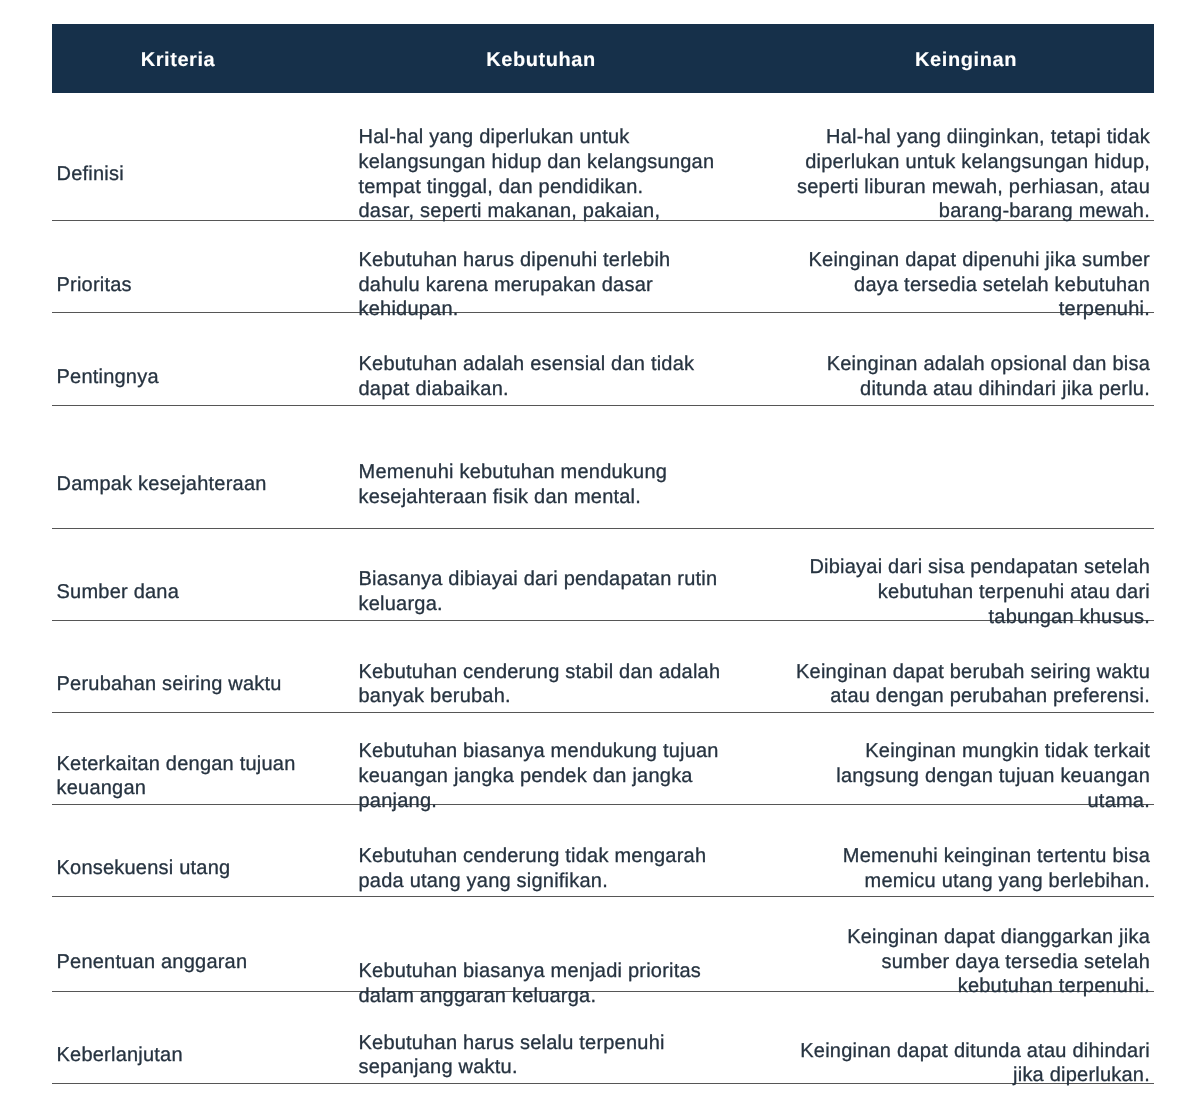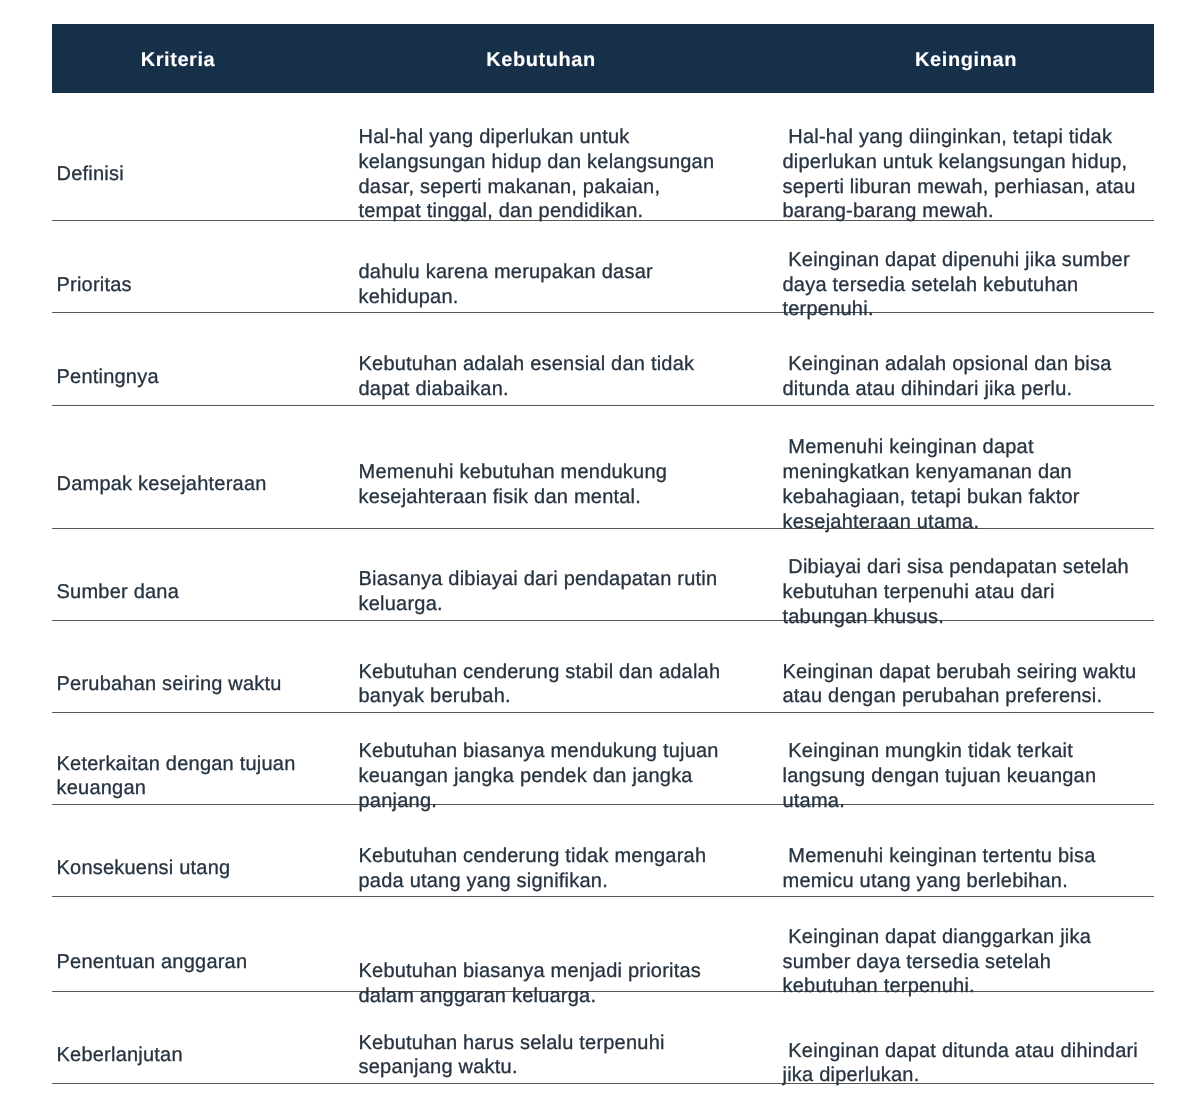--- a/index.html
+++ b/index.html
@@ -29,21 +29,21 @@
     line-height:24px;
     position:relative;
     top:1.5px;
     -webkit-text-stroke:0.12px #ffffff;
   }
   .hcol1{width:252px;}
   .hcol2{width:474px;}
   .hcol3{width:376px;}
   .col1{width:300px;}
   .col2{width:425px;}
-  .col3{width:377px;}
+  .col3{width:377px;text-align:right;}
   .row{display:flex;border-bottom:1.2px solid #565656;align-items:center;}
   .cell{
     will-change:opacity;
     position:relative;
     top:18px;
     color:#263340;
     font-size:20px;
     letter-spacing:0.22px;
     line-height:24.85px;
     white-space:pre;
@@ -60,37 +60,36 @@
 <div class="page">
   <div class="tbl" style="left: 52px; top: 24.4px; width: 1102px;">
     <div class="thead" id="thead" style="height: 68.4px; background: rgb(22, 48, 74);">
       <div class="th hcol1" style="width: 252px; color: rgb(255, 255, 255); -webkit-text-stroke-color: rgb(255, 255, 255);">Kriteria</div>
       <div class="th hcol2" style="width: 474px; color: rgb(255, 255, 255); -webkit-text-stroke-color: rgb(255, 255, 255);">Kebutuhan</div>
       <div class="th hcol3" style="width: 376px; color: rgb(255, 255, 255); -webkit-text-stroke-color: rgb(255, 255, 255);">Keinginan</div>
     </div>
     <div id="tbody">
         <div class="row" style="min-height: 128.6px; border-bottom-color: rgb(86, 86, 86);">
           <div class="cell c1 col1" style="width: 300px; color: rgb(38, 51, 64); -webkit-text-stroke-color: rgb(38, 51, 64);"><span class="ln">Definisi</span></div>
-          <div class="cell c2 col2" style="width: 425px; color: rgb(38, 51, 64); -webkit-text-stroke-color: rgb(38, 51, 64);"><span class="ln">Hal-hal yang diperlukan untuk</span><span class="ln">kelangsungan hidup dan kelangsungan</span><span class="ln">dasar, seperti makanan, pakaian,</span><span class="ln">tempat tinggal, dan pendidikan.</span></div>
+          <div class="cell c2 col2" style="width: 425px; color: rgb(38, 51, 64); -webkit-text-stroke-color: rgb(38, 51, 64);"><span class="ln">Hal-hal yang diperlukan untuk</span><span class="ln">kelangsungan hidup dan kelangsungan</span><span class="ln">tempat tinggal, dan pendidikan.</span><span class="ln">dasar, seperti makanan, pakaian,</span></div>
           <div class="cell c3 col3" style="width: 377px; color: rgb(38, 51, 64); -webkit-text-stroke-color: rgb(38, 51, 64);"><span class="ln"> Hal-hal yang diinginkan, tetapi tidak</span><span class="ln">diperlukan untuk kelangsungan hidup,</span><span class="ln">seperti liburan mewah, perhiasan, atau</span><span class="ln">barang-barang mewah.</span></div>
         </div>
         <div class="row" style="min-height: 92.1px; border-bottom-color: rgb(86, 86, 86);">
           <div class="cell c1 col1" style="width: 300px; color: rgb(38, 51, 64); -webkit-text-stroke-color: rgb(38, 51, 64);"><span class="ln">Prioritas</span></div>
-          <div class="cell c2 col2" style="width: 425px; color: rgb(38, 51, 64); -webkit-text-stroke-color: rgb(38, 51, 64);"><span class="ln">dahulu karena merupakan dasar</span><span class="ln">kehidupan.</span></div>
+          <div class="cell c2 col2" style="width: 425px; color: rgb(38, 51, 64); -webkit-text-stroke-color: rgb(38, 51, 64);"><span class="ln">Kebutuhan harus dipenuhi terlebih</span><span class="ln">dahulu karena merupakan dasar</span><span class="ln">kehidupan.</span></div>
           <div class="cell c3 col3" style="width: 377px; color: rgb(38, 51, 64); -webkit-text-stroke-color: rgb(38, 51, 64);"><span class="ln"> Keinginan dapat dipenuhi jika sumber</span><span class="ln">daya tersedia setelah kebutuhan</span><span class="ln">terpenuhi.</span></div>
         </div>
         <div class="row" style="min-height: 92.1px; border-bottom-color: rgb(86, 86, 86);">
           <div class="cell c1 col1" style="width: 300px; color: rgb(38, 51, 64); -webkit-text-stroke-color: rgb(38, 51, 64);"><span class="ln">Pentingnya</span></div>
           <div class="cell c2 col2" style="width: 425px; color: rgb(38, 51, 64); -webkit-text-stroke-color: rgb(38, 51, 64);"><span class="ln">Kebutuhan adalah esensial dan tidak</span><span class="ln">dapat diabaikan.</span></div>
           <div class="cell c3 col3" style="width: 377px; color: rgb(38, 51, 64); -webkit-text-stroke-color: rgb(38, 51, 64);"><span class="ln"> Keinginan adalah opsional dan bisa</span><span class="ln">ditunda atau dihindari jika perlu.</span></div>
         </div>
         <div class="row" style="min-height: 123.2px; border-bottom-color: rgb(86, 86, 86);">
           <div class="cell c1 col1" style="width: 300px; color: rgb(38, 51, 64); -webkit-text-stroke-color: rgb(38, 51, 64);"><span class="ln">Dampak kesejahteraan</span></div>
           <div class="cell c2 col2" style="width: 425px; color: rgb(38, 51, 64); -webkit-text-stroke-color: rgb(38, 51, 64);"><span class="ln">Memenuhi kebutuhan mendukung</span><span class="ln">kesejahteraan fisik dan mental.</span></div>
-          <div class="cell c3 col3" style="width: 377px; color: rgb(38, 51, 64); -webkit-text-stroke-color: rgb(38, 51, 64);"><span class="ln"> Memenuhi keinginan dapat</span><span class="ln">meningkatkan kenyamanan dan</span><span class="ln">kebahagiaan, tetapi bukan faktor</span><span class="ln">kesejahteraan utama.</span></div>
         </div>
         <div class="row" style="min-height: 92.1px; border-bottom-color: rgb(86, 86, 86);">
           <div class="cell c1 col1" style="width: 300px; color: rgb(38, 51, 64); -webkit-text-stroke-color: rgb(38, 51, 64);"><span class="ln">Sumber dana</span></div>
           <div class="cell c2 col2" style="width: 425px; color: rgb(38, 51, 64); -webkit-text-stroke-color: rgb(38, 51, 64);"><span class="ln">Biasanya dibiayai dari pendapatan rutin</span><span class="ln">keluarga.</span></div>
           <div class="cell c3 col3" style="width: 377px; color: rgb(38, 51, 64); -webkit-text-stroke-color: rgb(38, 51, 64);"><span class="ln"> Dibiayai dari sisa pendapatan setelah</span><span class="ln">kebutuhan terpenuhi atau dari</span><span class="ln">tabungan khusus.</span></div>
         </div>
         <div class="row" style="min-height: 92.1px; border-bottom-color: rgb(86, 86, 86);">
           <div class="cell c1 col1" style="width: 300px; color: rgb(38, 51, 64); -webkit-text-stroke-color: rgb(38, 51, 64);"><span class="ln">Perubahan seiring waktu</span></div>
           <div class="cell c2 col2" style="width: 425px; color: rgb(38, 51, 64); -webkit-text-stroke-color: rgb(38, 51, 64);"><span class="ln">Kebutuhan cenderung stabil dan adalah</span><span class="ln">banyak berubah.</span></div>
           <div class="cell c3 col3" style="width: 377px; color: rgb(38, 51, 64); -webkit-text-stroke-color: rgb(38, 51, 64);"><span class="ln">Keinginan dapat berubah seiring waktu</span><span class="ln">atau dengan perubahan preferensi.</span></div>

